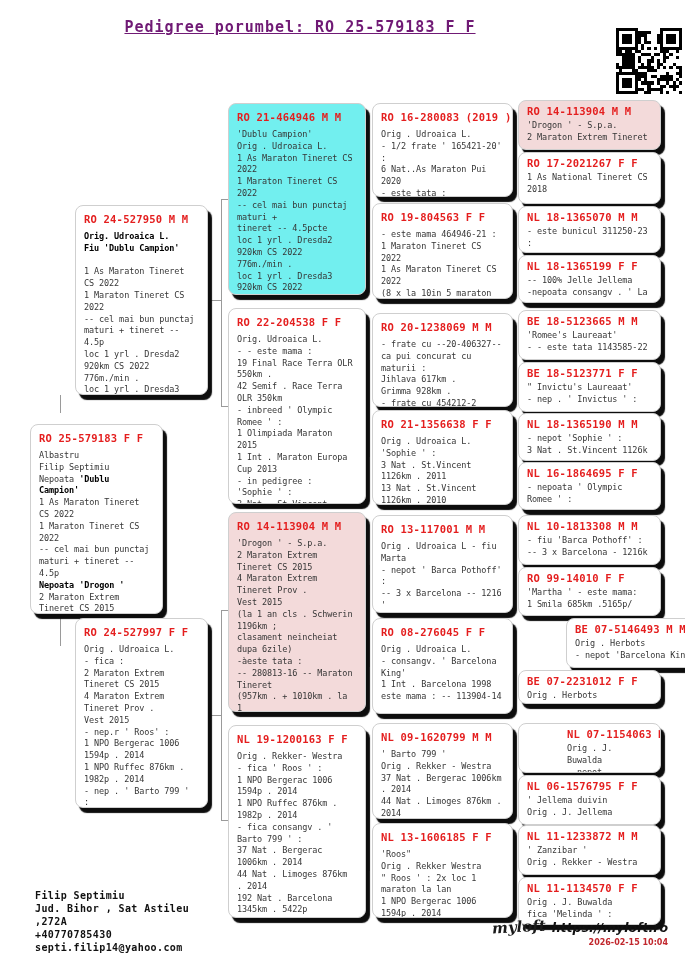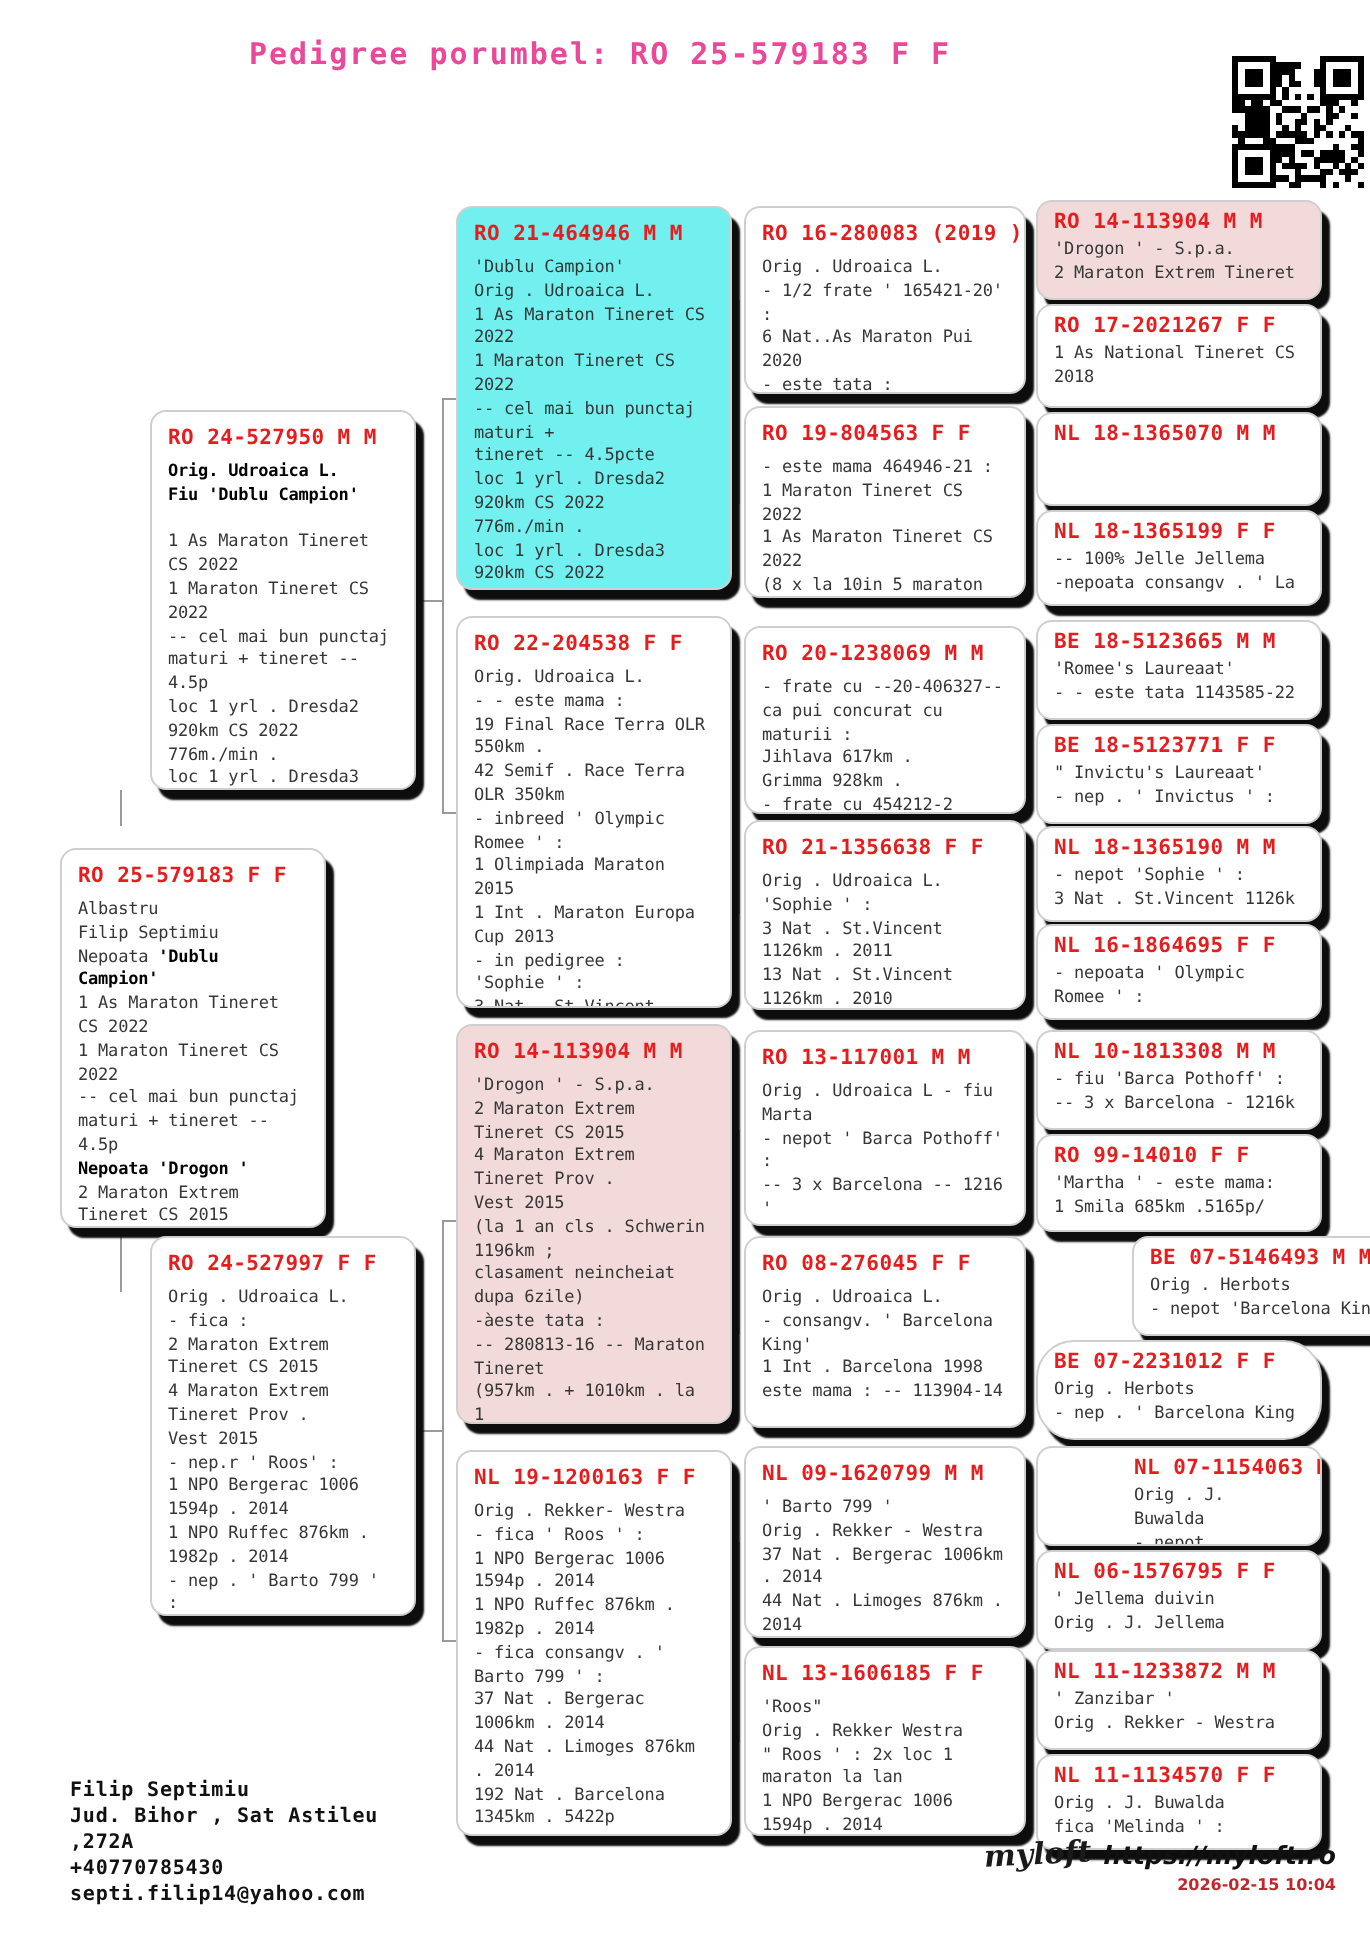--- a/index.html
+++ b/index.html
@@ -1,19 +1,19 @@
 <!DOCTYPE html>
 <html><head>
 <meta charset="utf-8">
 <style>
   html,body{margin:0;padding:0;background:#888;}
   #page{position:relative;width:685px;height:968px;background:#ffffff;overflow:hidden;
         font-family:"DejaVu Sans Mono", monospace;}
   .main-title{position:absolute;left:0;top:18px;width:600px;text-align:center;
-        font-weight:bold;font-size:15px;letter-spacing:1px;color:#ec4899;}
+        font-weight:bold;font-size:15px;letter-spacing:1px;color:#701a75;text-decoration:underline;}
   
   .pbox{position:absolute;background:#fff;border:1px solid #cfcfcf;border-radius:8px;
         box-shadow:4px 5px 1px #0d0d0d;padding:7px 8px;overflow:hidden;box-sizing:border-box;}
   .pbox.compact{padding:4px 8px;}
   .v-cyan{background:#72efef;}
   .v-pink{background:#f3dada;}
   .ring{font-weight:bold;color:#e41e1e;font-size:10.5px;line-height:13px;
         letter-spacing:0.2px;margin-bottom:5px;white-space:nowrap;}
   .compact .ring{margin-bottom:2px;}
   .btxt{font-size:8.5px;letter-spacing:-0.1px;color:#363636;}
@@ -412,20 +412,23 @@
         </div>
       </div>
       <div class="pbox v-white compact" style="left: 518px; top: 152px; width: 143px; height: 52px;">
         <div class="ring">RO 17-2021267 F F</div>
         <div class="btxt">
           <div class="line"><span>1 As National Tineret CS 2018</span></div>
         </div>
       </div>
       <div class="pbox v-white compact" style="left: 518px; top: 206px; width: 143px; height: 47px;">
         <div class="ring">NL 18-1365070 M M</div>
+        <div class="btxt">
+          <div class="line"><span>- este bunicul 311250-23 :</span></div>
+        </div>
       </div>
       <div class="pbox v-white compact" style="left: 518px; top: 255px; width: 143px; height: 48px;">
         <div class="ring">NL 18-1365199 F F</div>
         <div class="btxt">
           <div class="line"><span>-- 100% Jelle Jellema</span></div>
           <div class="line"><span>-nepoata consangv . ' La</span></div>
         </div>
       </div>
       <div class="pbox v-white compact" style="left: 518px; top: 310px; width: 143px; height: 50px;">
         <div class="ring">BE 18-5123665 M M</div>
@@ -468,21 +471,21 @@
           <div class="line"><span>1 Smila 685km .5165p/</span></div>
         </div>
       </div>
       <div class="pbox v-white compact" style="left: 518px; top: 618px; width: 143px; height: 50px; margin-left: 48px;">
         <div class="ring">BE 07-5146493 M M</div>
         <div class="btxt">
           <div class="line"><span>Orig . Herbots</span></div>
           <div class="line"><span>- nepot 'Barcelona King</span></div>
         </div>
       </div>
-      <div class="pbox v-white compact" style="left: 518px; top: 670px; width: 143px; height: 50px; border-radius: 19px;">
+      <div class="pbox v-white compact" style="left: 518px; top: 670px; width: 143px; height: 34px;">
         <div class="ring">BE 07-2231012 F F</div>
         <div class="btxt">
           <div class="line"><span>Orig . Herbots</span></div>
           <div class="line"><span>- nep . ' Barcelona King</span></div>
         </div>
       </div>
       <div class="pbox v-white compact" style="left: 518px; top: 723px; width: 143px; height: 50px; padding-left: 48px;">
         <div class="ring">NL 07-1154063 M M</div>
         <div class="btxt">
           <div class="line"><span>Orig . J. Buwalda</span></div>

